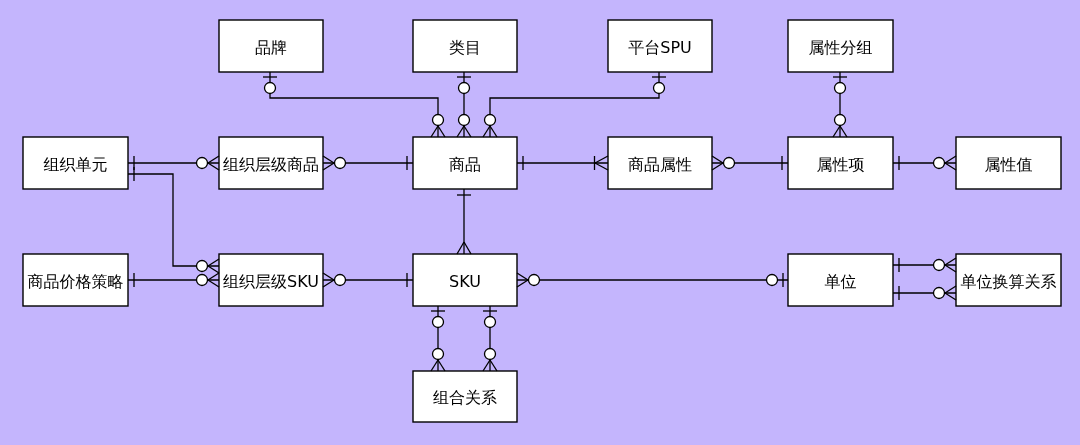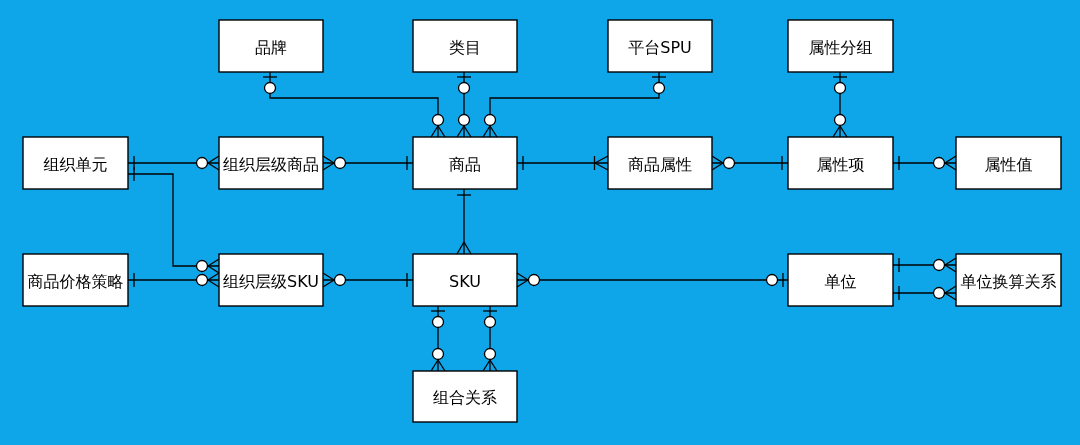--- a/index.html
+++ b/index.html
@@ -5,21 +5,21 @@
   html, body {
     margin: 0;
     padding: 0;
     background: #ffffff;
     font-family: "DejaVu Sans", "Liberation Sans", sans-serif;
   }
   .canvas {
     position: relative;
     width: 1080px;
     height: 445px;
-    background: #0ea5e9;
+    background: #c4b5fd;
     overflow: hidden;
   }
   svg text {
     font-family: "DejaVu Sans", "Liberation Sans", sans-serif;
     user-select: none;
   }
 </style>
 </head>
 <body>
 

